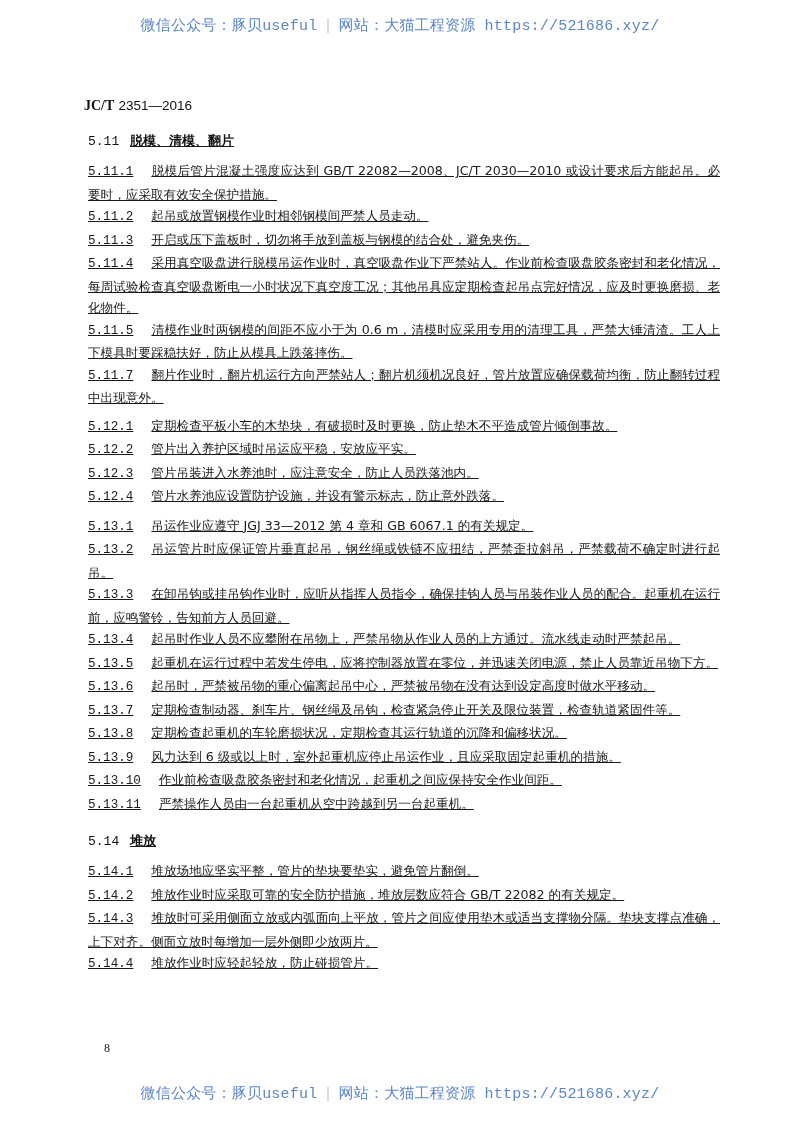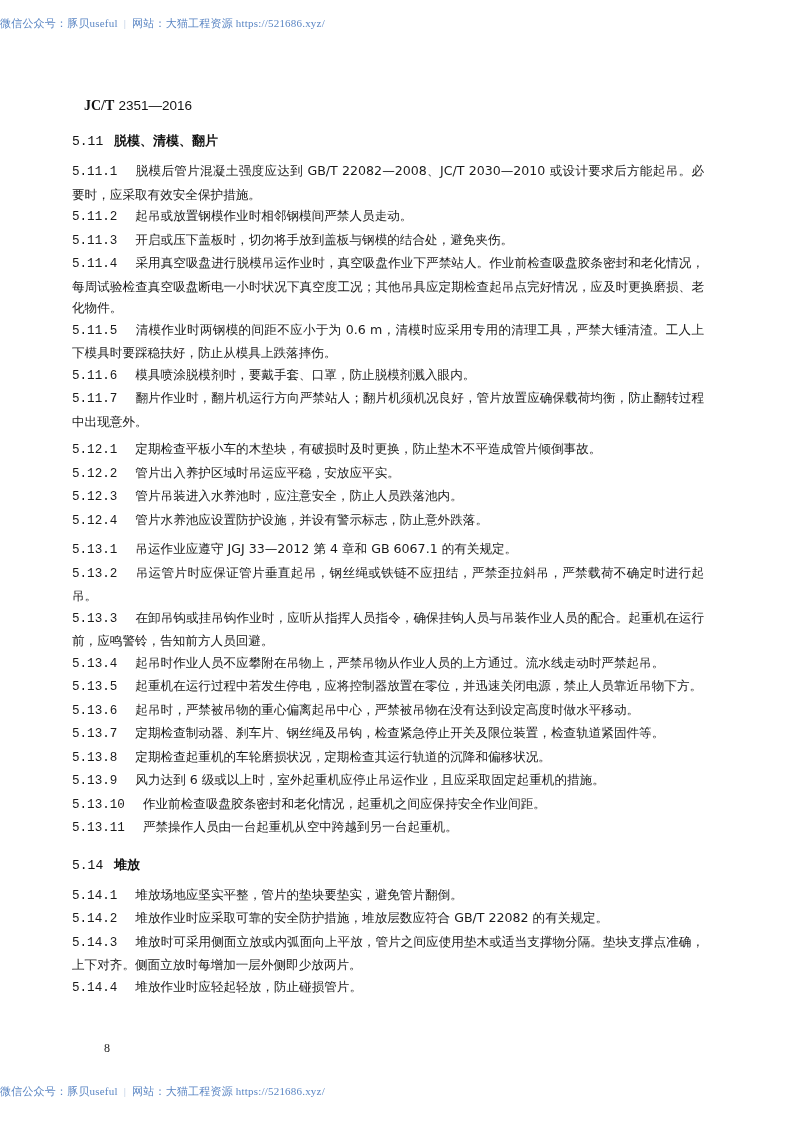--- a/index.html
+++ b/index.html
@@ -12,22 +12,23 @@
       height: 1129px;
       position: relative;
       overflow: hidden;
       font-family: "DejaVu Sans", "Liberation Sans", sans-serif;
       color: #1a1a1a;
     }
     .watermark {
       position: absolute;
       left: 0;
       width: 800px;
-      font-family: Liberation Serif, serif;
-      font-size: 11px;
+      text-align: center;
+      font-family: Liberation Mono, monospace;
+      font-size: 15px;
       color: #5b86c4;
       letter-spacing: 0.2px;
     }
     .watermark .sep {
       color: #b9c9e2;
       margin: 0 6px;
     }
     .wm-top { top: 16px; }
     .wm-bottom { top: 1084px; }
 
@@ -43,23 +44,24 @@
       font-weight: bold;
       font-size: 14px;
     }
     .doc-code .num {
       font-family: "Liberation Sans", sans-serif;
       font-size: 13.5px;
     }
 
     .content {
       position: absolute;
-      left: 72px;
+      left: 88px;
       top: 122px;
       width: 632px;
+      text-decoration: underline;
     }
     .section-heading {
       font-size: 13px;
       line-height: 22px;
       margin-top: 8px;
       margin-bottom: 7px;
       color: #111;
     }
     .section-heading .snum {
       font-family: "Liberation Mono", "DejaVu Sans Mono", monospace;
@@ -106,21 +108,20 @@
 <div class="content">
 
   <div class="section-heading">
     <span class="snum">5.11</span><span class="stitle">脱模、清模、翻片</span>
   </div>
   <div class="clause"><span class="cnum">5.11.1</span><span>脱模后管片混凝土强度应达到 GB/T 22082—2008、JC/T 2030—2010 或设计要求后方能起吊。必要时，应采取有效安全保护措施。</span></div>
   <div class="clause"><span class="cnum">5.11.2</span><span>起吊或放置钢模作业时相邻钢模间严禁人员走动。</span></div>
   <div class="clause"><span class="cnum">5.11.3</span><span>开启或压下盖板时，切勿将手放到盖板与钢模的结合处，避免夹伤。</span></div>
   <div class="clause"><span class="cnum">5.11.4</span><span>采用真空吸盘进行脱模吊运作业时，真空吸盘作业下严禁站人。作业前检查吸盘胶条密封和老化情况，每周试验检查真空吸盘断电一小时状况下真空度工况；其他吊具应定期检查起吊点完好情况，应及时更换磨损、老化物件。</span></div>
   <div class="clause"><span class="cnum">5.11.5</span><span>清模作业时两钢模的间距不应小于为 0.6 m，清模时应采用专用的清理工具，严禁大锤清渣。工人上下模具时要踩稳扶好，防止从模具上跌落摔伤。</span></div>
-  <div class="clause"><span class="cnum">5.11.6</span><span>模具喷涂脱模剂时，要戴手套、口罩，防止脱模剂溅入眼内。</span></div>
   <div class="clause"><span class="cnum">5.11.7</span><span>翻片作业时，翻片机运行方向严禁站人；翻片机须机况良好，管片放置应确保载荷均衡，防止翻转过程中出现意外。</span></div>
   <div class="gap"></div>
 
   <div class="clause"><span class="cnum">5.12.1</span><span>定期检查平板小车的木垫块，有破损时及时更换，防止垫木不平造成管片倾倒事故。</span></div>
   <div class="clause"><span class="cnum">5.12.2</span><span>管片出入养护区域时吊运应平稳，安放应平实。</span></div>
   <div class="clause"><span class="cnum">5.12.3</span><span>管片吊装进入水养池时，应注意安全，防止人员跌落池内。</span></div>
   <div class="clause"><span class="cnum">5.12.4</span><span>管片水养池应设置防护设施，并设有警示标志，防止意外跌落。</span></div>
   <div class="gap"></div>
 
   <div class="clause"><span class="cnum">5.13.1</span><span>吊运作业应遵守 JGJ 33—2012 第 4 章和 GB 6067.1 的有关规定。</span></div>

